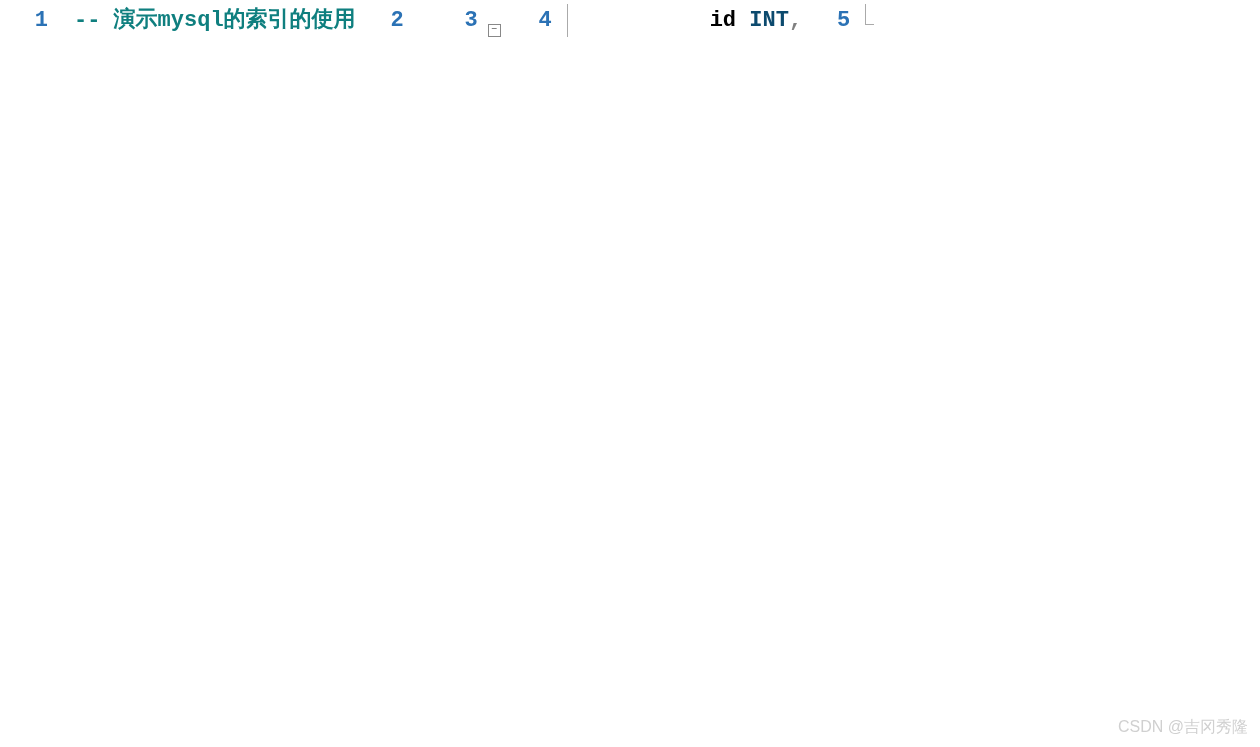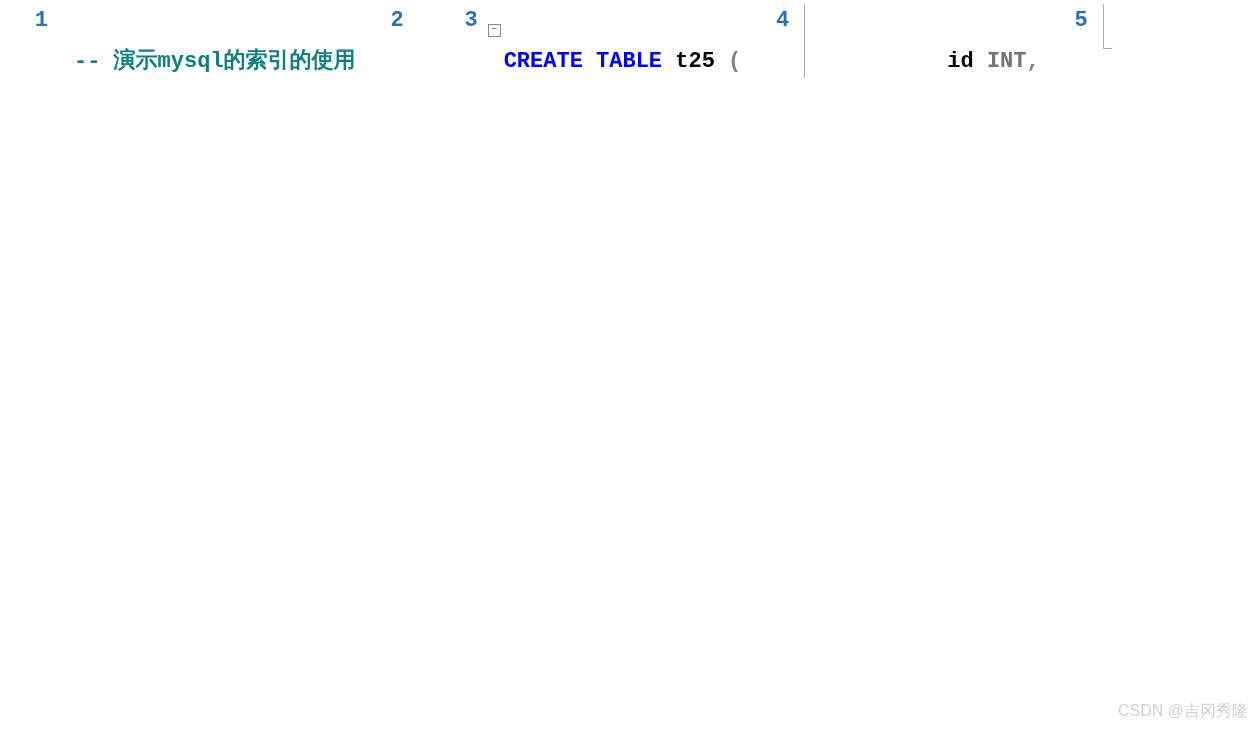--- a/index.html
+++ b/index.html
@@ -55,35 +55,34 @@
     width: 8px;
     height: 60%;
     position: absolute;
     left: 5px;
     top: 0;
   }
   .code {
     flex: 1;
     white-space: pre;
     font-weight: bold;
-    margin-top: 41px;
   }
   .row {
     display: flex;
     min-height: 33px;
   }
   .comment { color: #0f7f7f; }
   .keyword { color: #0000ff; }
-  .type    { color: #737373; }
+  .type    { color: #0c4a6e; }
   .ident   { color: #000000; }
   .symbol  { color: #808080; font-weight: bold;}
   .watermark {
     position: fixed;
     right: 12px;
-    bottom: 24px;
+    bottom: 8px;
     color: #d0d0d0;
     font-family: sans-serif;
     font-size: 16px;
     font-weight: normal;
   }
 </style>
 </head>
 <body>
 
 <div class="editor" id="editor">
@@ -92,21 +91,20 @@
       <div class="fold"></div>
       <div class="code"><span class="comment">-- 演示mysql的索引的使用</span></div>
     </div>
     <div class="row">
       <div class="gutter">2</div>
       <div class="fold"></div>
     </div>
     <div class="row">
       <div class="gutter">3</div>
       <div class="fold"><span class="fold-marker">−</span></div>
-      <div class="code"><span class="keyword">CREATE TABLE</span><span class="ident"> t25 </span><span class="symbol">(</span></div>
     </div>
     <div class="row">
       <div class="gutter">4</div>
       <div class="fold">
         <div class="fold-line"></div>
       </div>
       <div class="code"><span class="ident">          id </span><span class="type">INT</span><span class="symbol">,</span></div>
     </div>
     <div class="row">
       <div class="gutter">5</div>

